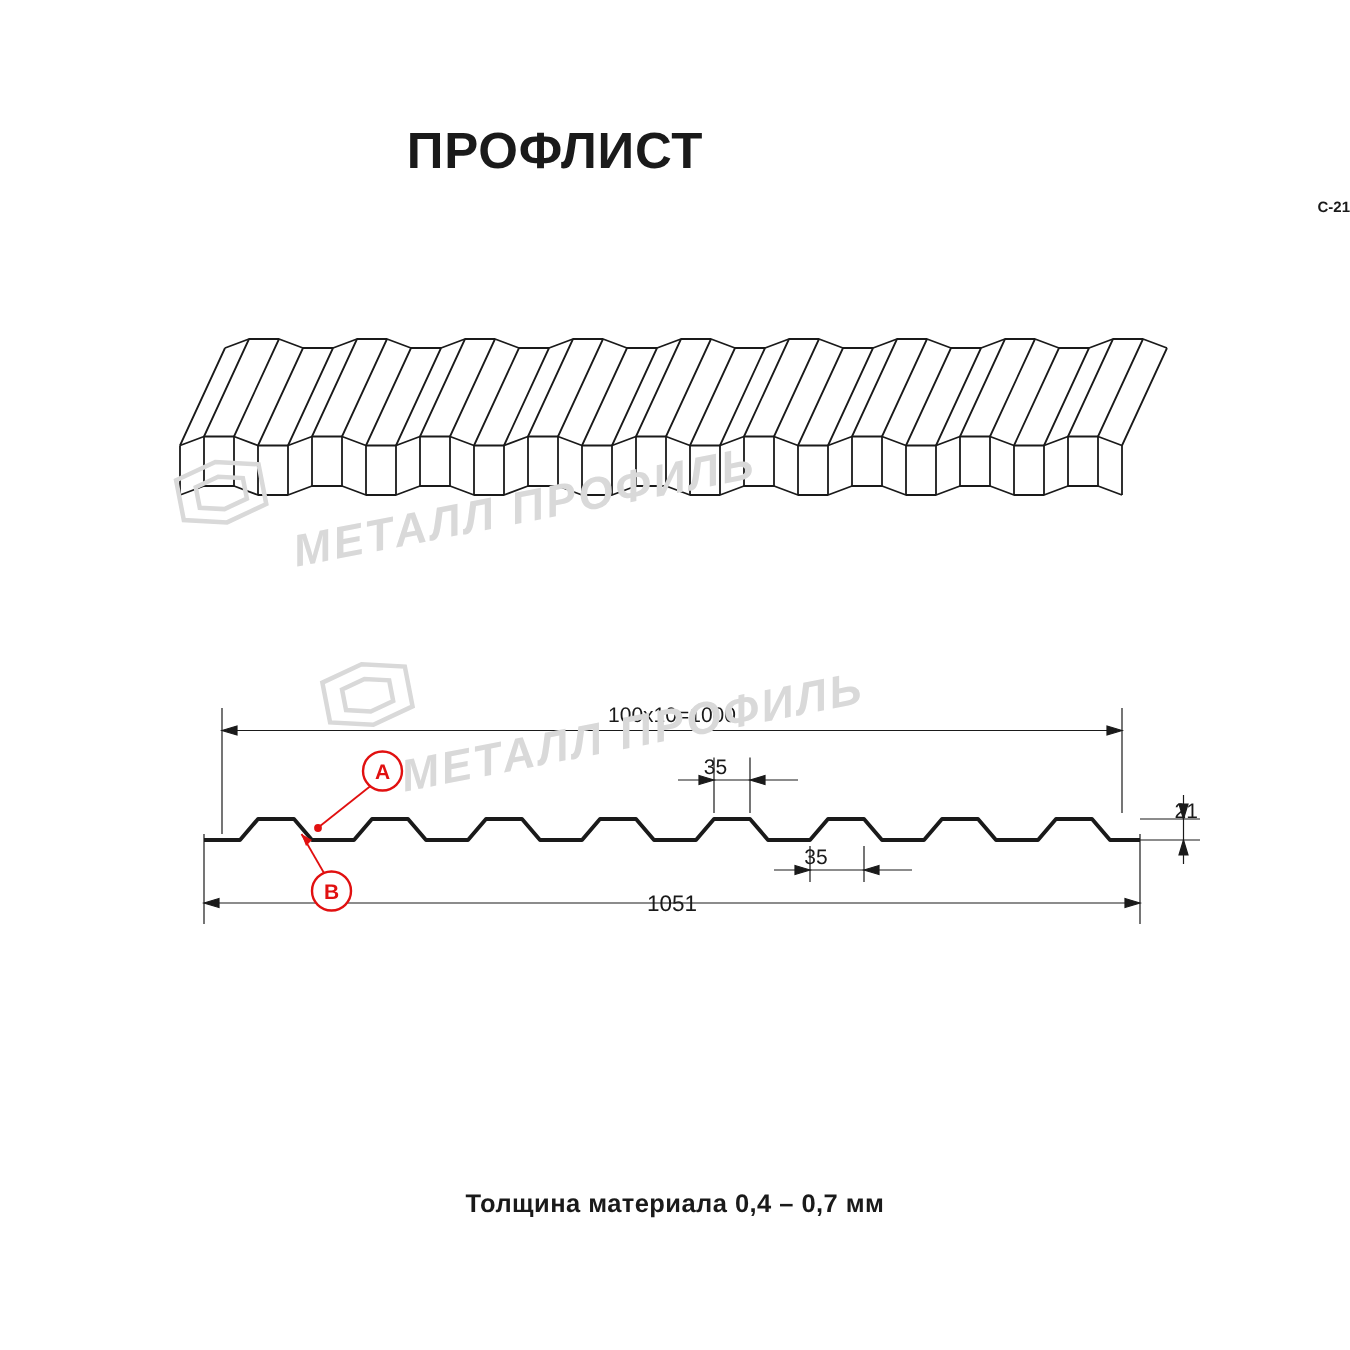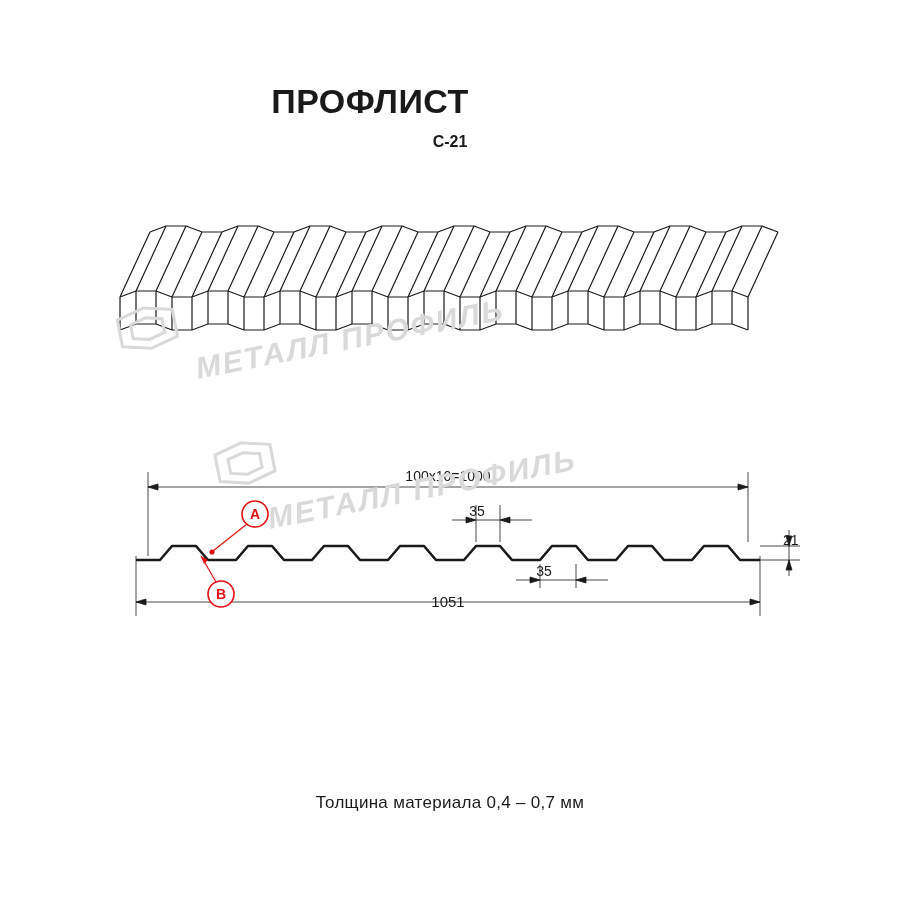--- a/index.html
+++ b/index.html
@@ -28,32 +28,32 @@
     text-align: center;
     font-size: 34px;
     font-weight: bold;
     letter-spacing: 0.5px;
   }
   .subtitle {
     position: absolute;
     top: 133px;
     left: 0;
     width: 900px;
-    text-align: center;
-    font-size: 16px;
+    text-align: right;
+    font-size: 10px;
     font-weight: bold;
   }
   .footer-note {
     position: absolute;
     top: 793px;
     left: 0;
     width: 900px;
     text-align: center;
     font-size: 17px;
-    font-weight: normal;
+    font-weight: bold;
     letter-spacing: 0.3px;
   }
   .drawing {
     position: absolute;
     top: 0;
     left: 0;
   }
   .wm {
     position: absolute;
     pointer-events: none;

